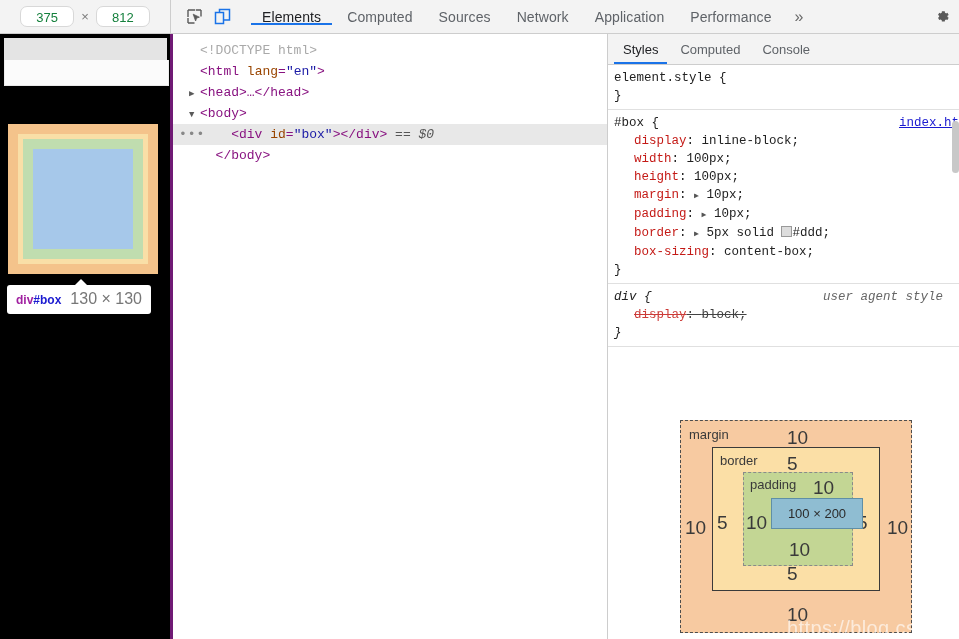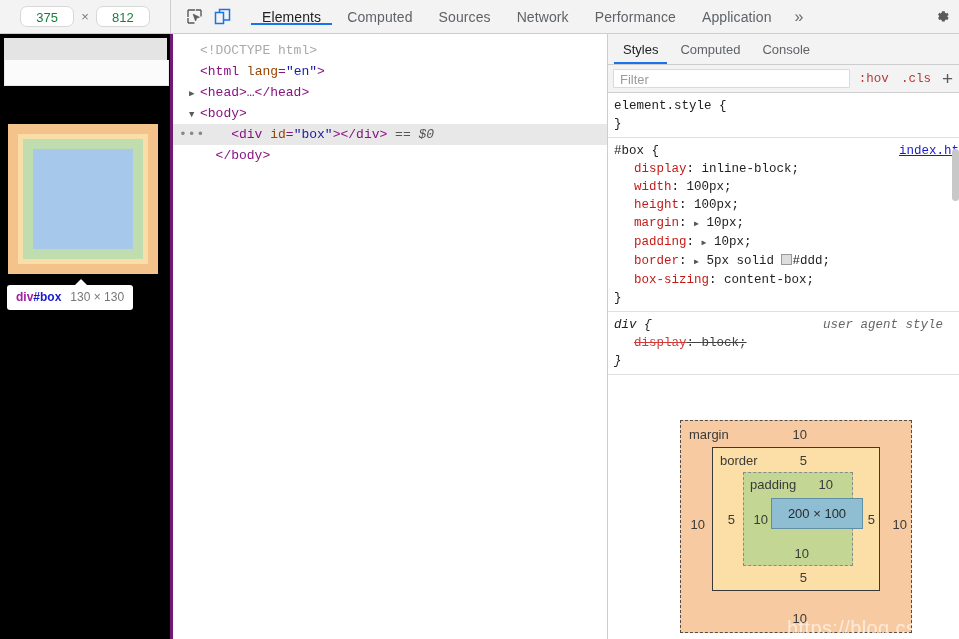--- a/index.html
+++ b/index.html
@@ -195,21 +195,21 @@
     white-space: nowrap;
   }
   .hl-tooltip .tag {
     font-size: 12px;
     font-weight: bold;
     font-family: "Liberation Sans", sans-serif;
   }
   .hl-tooltip .tagname { color: #a020a0; }
   .hl-tooltip .tagid { color: #1a1ad0; }
   .hl-tooltip .dims {
-    font-size: 12px;
+    font-size: 16px;
     color: #777;
   }
   .hl-tooltip::before {
     content: "";
     position: absolute;
     top: -6px;
     left: 67px;
     border-left: 7px solid transparent;
     border-right: 7px solid transparent;
     border-bottom: 7px solid #ffffff;
@@ -429,23 +429,23 @@
     font-size: 13px;
     color: #2b2b2b;
   }
   .bm-label {
     position: absolute;
     font-size: 13px;
     color: #3a3a3a;
   }
   .bm-num {
     position: absolute;
-    font-size: 13px;
+    font-size: 19px;
     color: #3a3a3a;
-    text-align: right;
+    text-align: left;
   }
   .watermark {
     position: absolute;
     left: 106px;
     bottom: -8px;
     font-size: 20px;
     color: rgba(255,255,255,0.62);
     white-space: nowrap;
     letter-spacing: 0.4px;
   }
@@ -497,24 +497,24 @@
       <div class="tab">
         <span>Computed</span>
       </div>
       <div class="tab">
         <span>Sources</span>
       </div>
       <div class="tab">
         <span>Network</span>
       </div>
       <div class="tab">
+        <span>Application</span>
+      </div>
+      <div class="tab">
         <span>Performance</span>
-      </div>
-      <div class="tab">
-        <span>Application</span>
       </div>
       <div class="tab more">
         <span>»</span>
       </div>
 
       <div class="topbar-right">
         <div class="vdiv"></div>
         <div class="gear-wrap">
           <svg width="17" height="17" viewBox="0 0 20 20">
             <path fill="#5a5a5a" d="M10 6.4a3.6 3.6 0 1 0 0 7.2 3.6 3.6 0 0 0 0-7.2zm0 5.4a1.8 1.8 0 1 1 0-3.6 1.8 1.8 0 0 1 0 3.6z"></path>
@@ -568,26 +568,20 @@
           <span>Styles</span>
         </div>
         <div class="stab">
           <span>Computed</span>
         </div>
         <div class="stab">
           <span>Console</span>
         </div>
       </div>
 
-      <div class="filter-row">
-        <div class="filter-input">Filter</div>
-        <span class="hov-btn">:hov</span>
-        <span class="cls-btn">.cls</span>
-        <span class="plus-btn">+</span>
-      </div>
 
       <div class="rules">
 
         <div class="rule-block"><span class="sel">element.style {</span>
 <span class="sel">}</span></div>
 
         <div class="rule-block"><span class="src">index.ht</span><span class="sel">#box {</span>
 <span class="prop">display</span><span>: </span><span class="pval">inline-block</span><span>;</span>
 <span class="prop">width</span><span>: </span><span class="pval">100px</span><span>;</span>
 <span class="prop">height</span><span>: </span><span class="pval">100px</span><span>;</span>
@@ -623,21 +617,21 @@
 
             <div class="bm-padding">
 
               <span class="bm-label" style="left:6px; top:4px;">padding</span>
               <span class="bm-num" style="left:69px; top:4px; width:20px;">10</span>
               <span class="bm-num" style="left:2px; top:39px; width:22px;">10</span>
               <span class="bm-num" style="right:2px; top:39px; width:22px;">10</span>
               <span class="bm-num" style="left:45px; bottom:4px; width:20px;">10</span>
 
               <div class="bm-content">
-                <span>200 × 100</span>
+                <span>100 × 200</span>
               </div>
             </div>
           </div>
 
           <span class="watermark">https://blog.csdn.net/x550392238</span>
         </div>
       </div>
 
     </div>
   </div>

